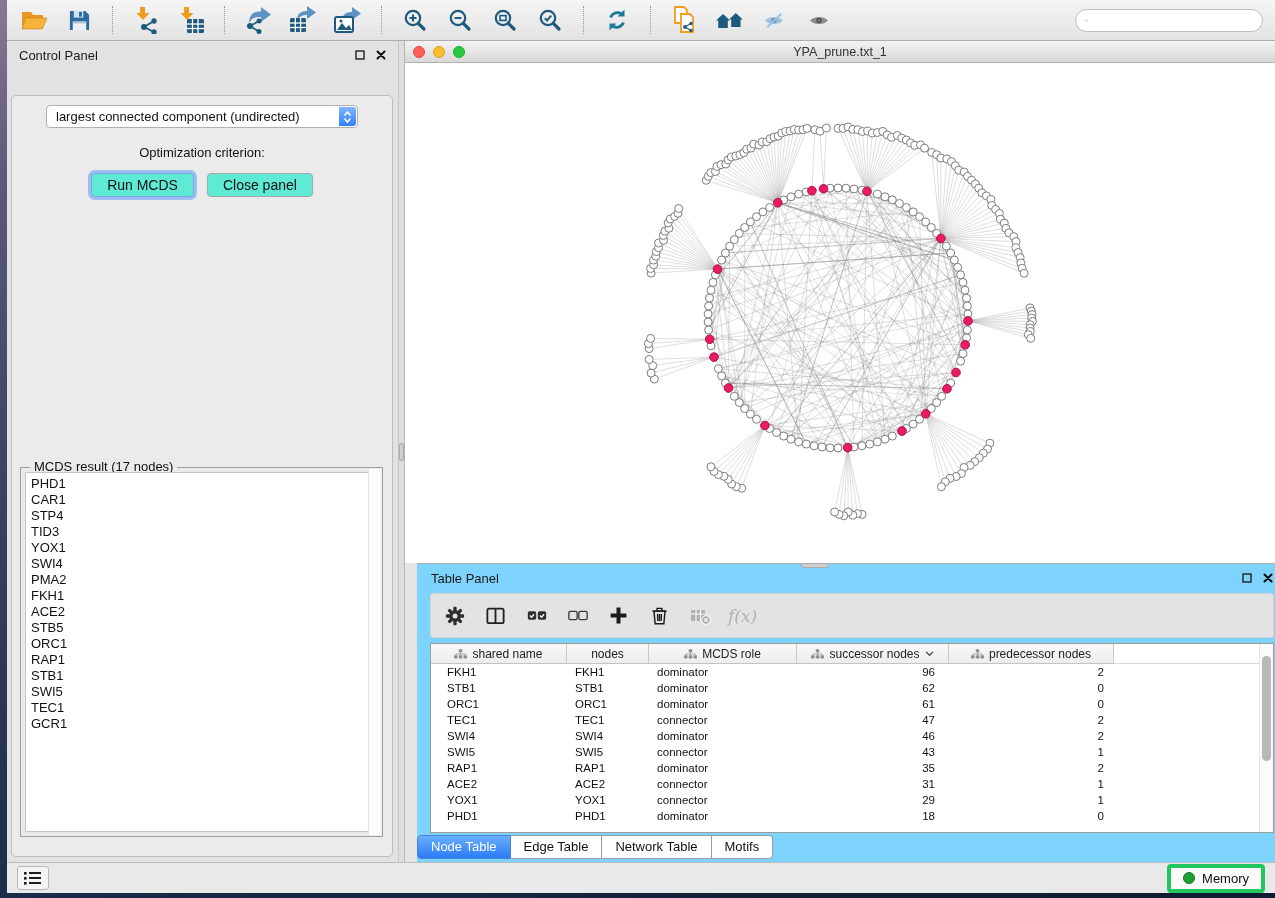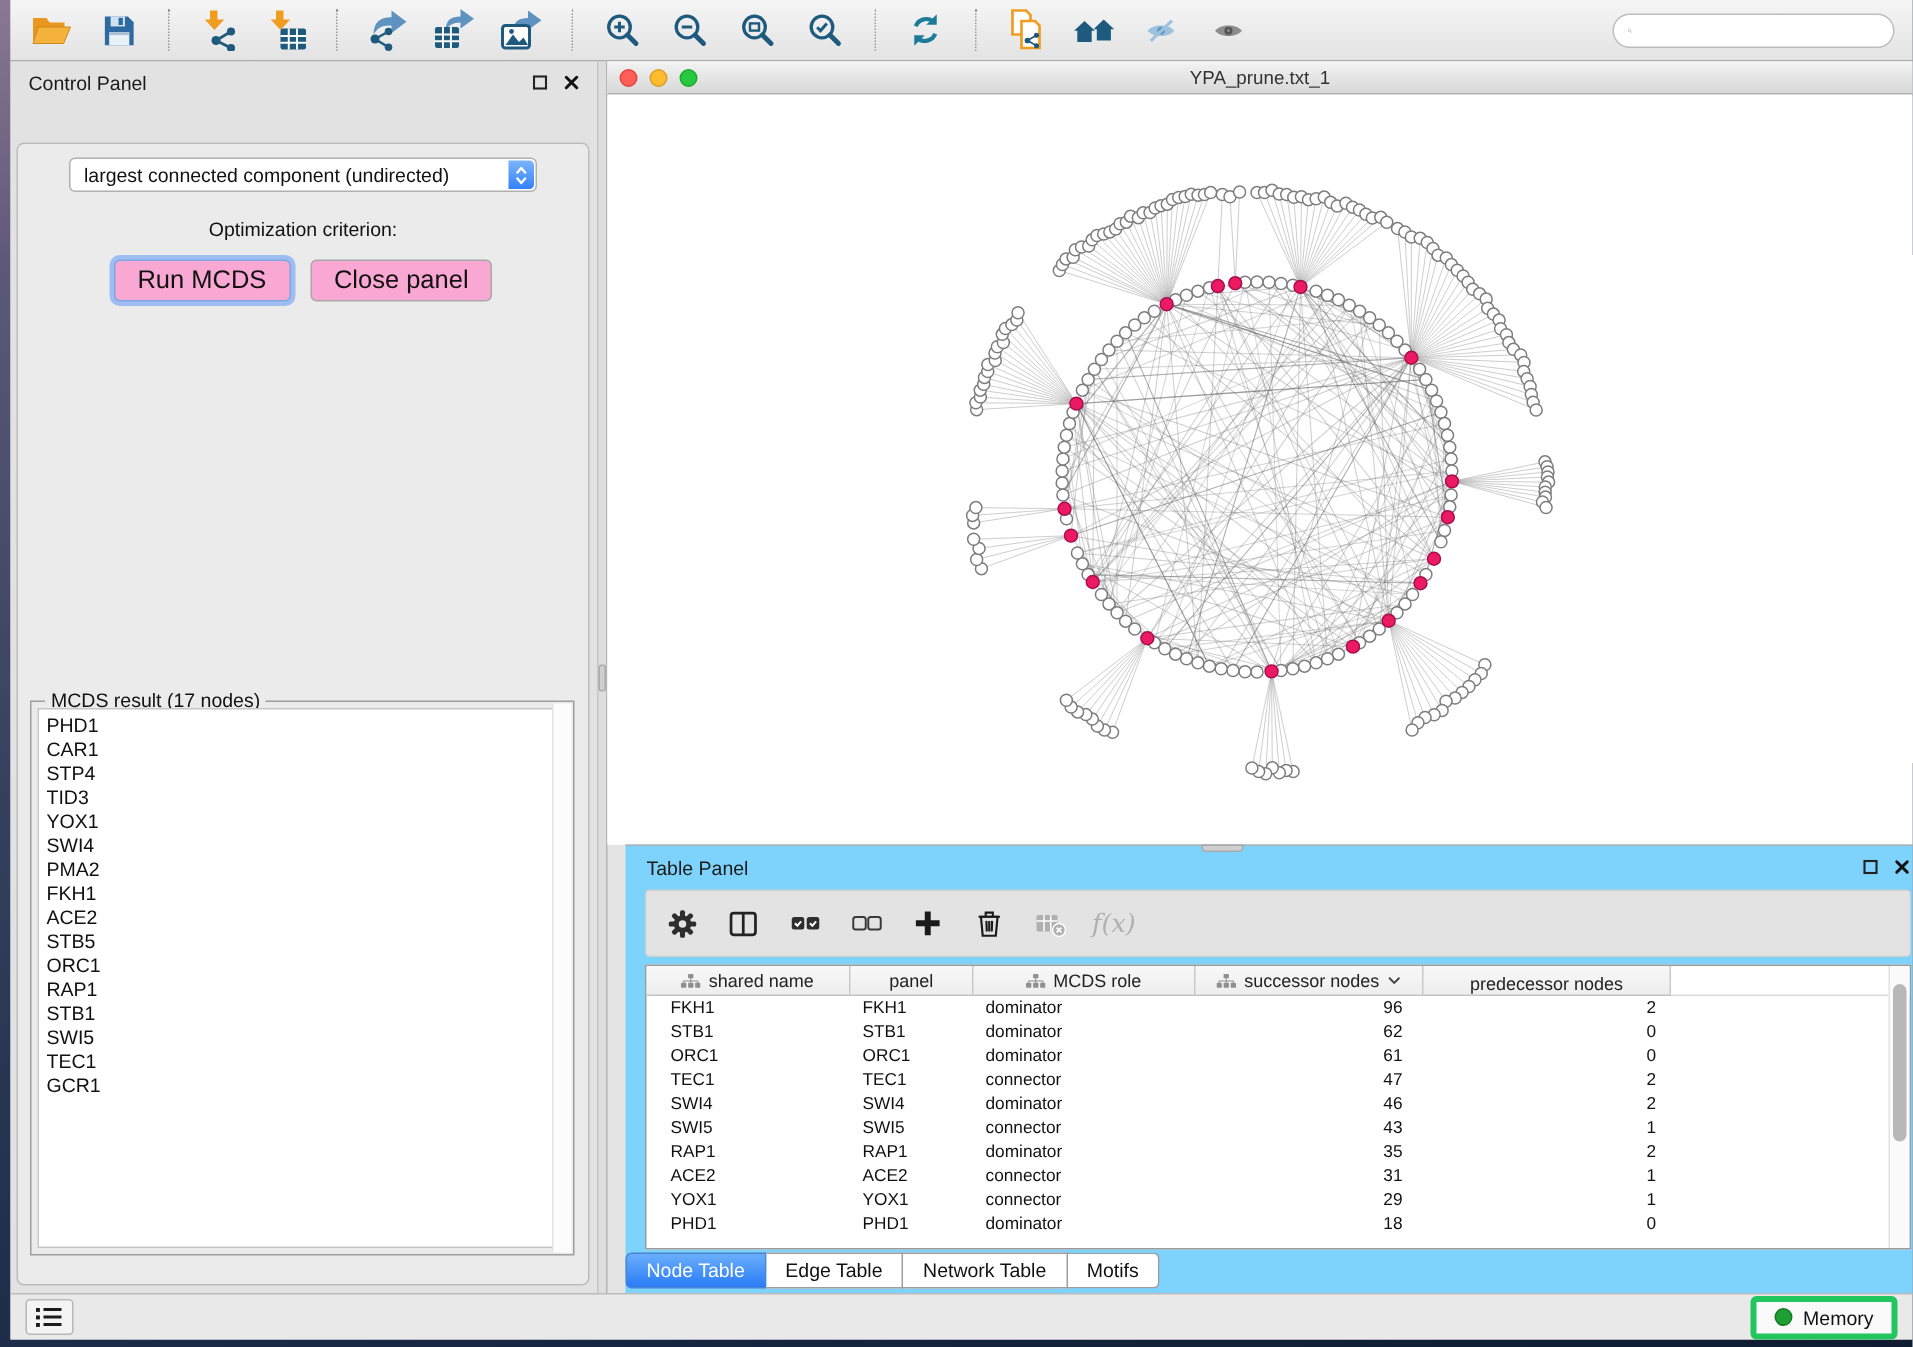--- a/index.html
+++ b/index.html
@@ -33,21 +33,21 @@
   .seg-tab.last { border-radius:0 4px 4px 0; }
   .seg-tab.selected { background:linear-gradient(#6aaefc,#2a7cf7); color:#fff; border-color:#4a84d0; }
   #cp-pane { position:absolute; left:4px; right:5px; top:54px; bottom:5px;
     border:1px solid #bdbdbd; border-radius:5px; background:#ebebeb; }
   #opt-label { text-align:center; margin-top:17px; font-size:13px; color:#111; }
   #criterion-combo { margin:9px auto 0; width:312px; height:23px; background:#fff; border:1px solid #b0b0b0;
     border-radius:4px; position:relative; font-size:13px; line-height:21px; padding-left:9px; color:#111; }
   #combo-stepper { position:absolute; right:1px; top:1px; bottom:1px; width:17px; border-radius:0 3px 3px 0;
     background:linear-gradient(#7db5fd,#3381f8); display:flex; align-items:center; justify-content:center; }
   .btn-row { display:flex; justify-content:center; gap:13px; margin-top:13px; }
-  .mac-btn { background:#f9a8d4; border:1px solid #a8a8a8; border-radius:4px; font-size:17px; color:#111;
+  .mac-btn { background:#5eead4; border:1px solid #a8a8a8; border-radius:4px; font-size:14px; color:#111;
     padding:3px 15px; font-family:inherit; }
   #run-mcds-btn { box-shadow:0 0 0 3px rgba(125,170,245,.7); border-color:#7ba7e0; }
   #result-group { position:absolute; left:8px; right:9px; top:371px; bottom:19px; border:1px solid #9e9e9e; }
   #result-legend { position:absolute; top:-9px; left:9px; background:#ebebeb; padding:0 4px; font-size:13px; color:#111; }
   #result-list { position:absolute; left:4px; right:4px; top:4px; bottom:4px; background:#fff;
     border:1px solid #c6c6c6; overflow:hidden; padding:3px 0 0 5px; }
   #result-scroll { position:absolute; right:1px; top:1px; bottom:1px; width:13px; background:#fcfcfc; border-left:1px solid #e4e4e4; }
   .mcds-item { font-size:13px; line-height:16px; color:#111; }
 
   
@@ -1048,21 +1048,21 @@
                 <rect x="8" y="10" width="6" height="5.5" rx="1"></rect>
                 <rect x="16" y="10" width="6" height="5.5" rx="1"></rect>
               </g>
               <g stroke="#8f8f8f" stroke-width="1.2" fill="none">
                 <path d="M11 5v3M3 10V8h16v2M11 8v2"></path>
               </g>
             </svg>
             <span class="th-label">shared name</span>
           </div>
           <div class="th" style="width: 82px;">
-            <span class="th-label">panel</span>
+            <span class="th-label">nodes</span>
           </div>
           <div class="th" style="width: 148px;">
             <svg width="13" height="10" viewBox="0 0 22 16">
               <g fill="#8f8f8f">
                 <rect x="8" y="0" width="6" height="5" rx="1"></rect>
                 <rect x="0" y="10" width="6" height="5.5" rx="1"></rect>
                 <rect x="8" y="10" width="6" height="5.5" rx="1"></rect>
                 <rect x="16" y="10" width="6" height="5.5" rx="1"></rect>
               </g>
               <g stroke="#8f8f8f" stroke-width="1.2" fill="none">
@@ -1081,21 +1081,21 @@
               </g>
               <g stroke="#8f8f8f" stroke-width="1.2" fill="none">
                 <path d="M11 5v3M3 10V8h16v2M11 8v2"></path>
               </g>
             </svg>
             <span class="th-label">successor nodes</span>
             <svg width="9" height="6" viewBox="0 0 10 7">
               <path d="M1 1l4 4 4-4" stroke="#444" stroke-width="1.5" fill="none"></path>
             </svg>
           </div>
-          <div class="th" style="width: 165px; flex-direction: column;">
+          <div class="th" style="width: 165px;">
             <svg width="13" height="10" viewBox="0 0 22 16">
               <g fill="#8f8f8f">
                 <rect x="8" y="0" width="6" height="5" rx="1"></rect>
                 <rect x="0" y="10" width="6" height="5.5" rx="1"></rect>
                 <rect x="8" y="10" width="6" height="5.5" rx="1"></rect>
                 <rect x="16" y="10" width="6" height="5.5" rx="1"></rect>
               </g>
               <g stroke="#8f8f8f" stroke-width="1.2" fill="none">
                 <path d="M11 5v3M3 10V8h16v2M11 8v2"></path>
               </g>

